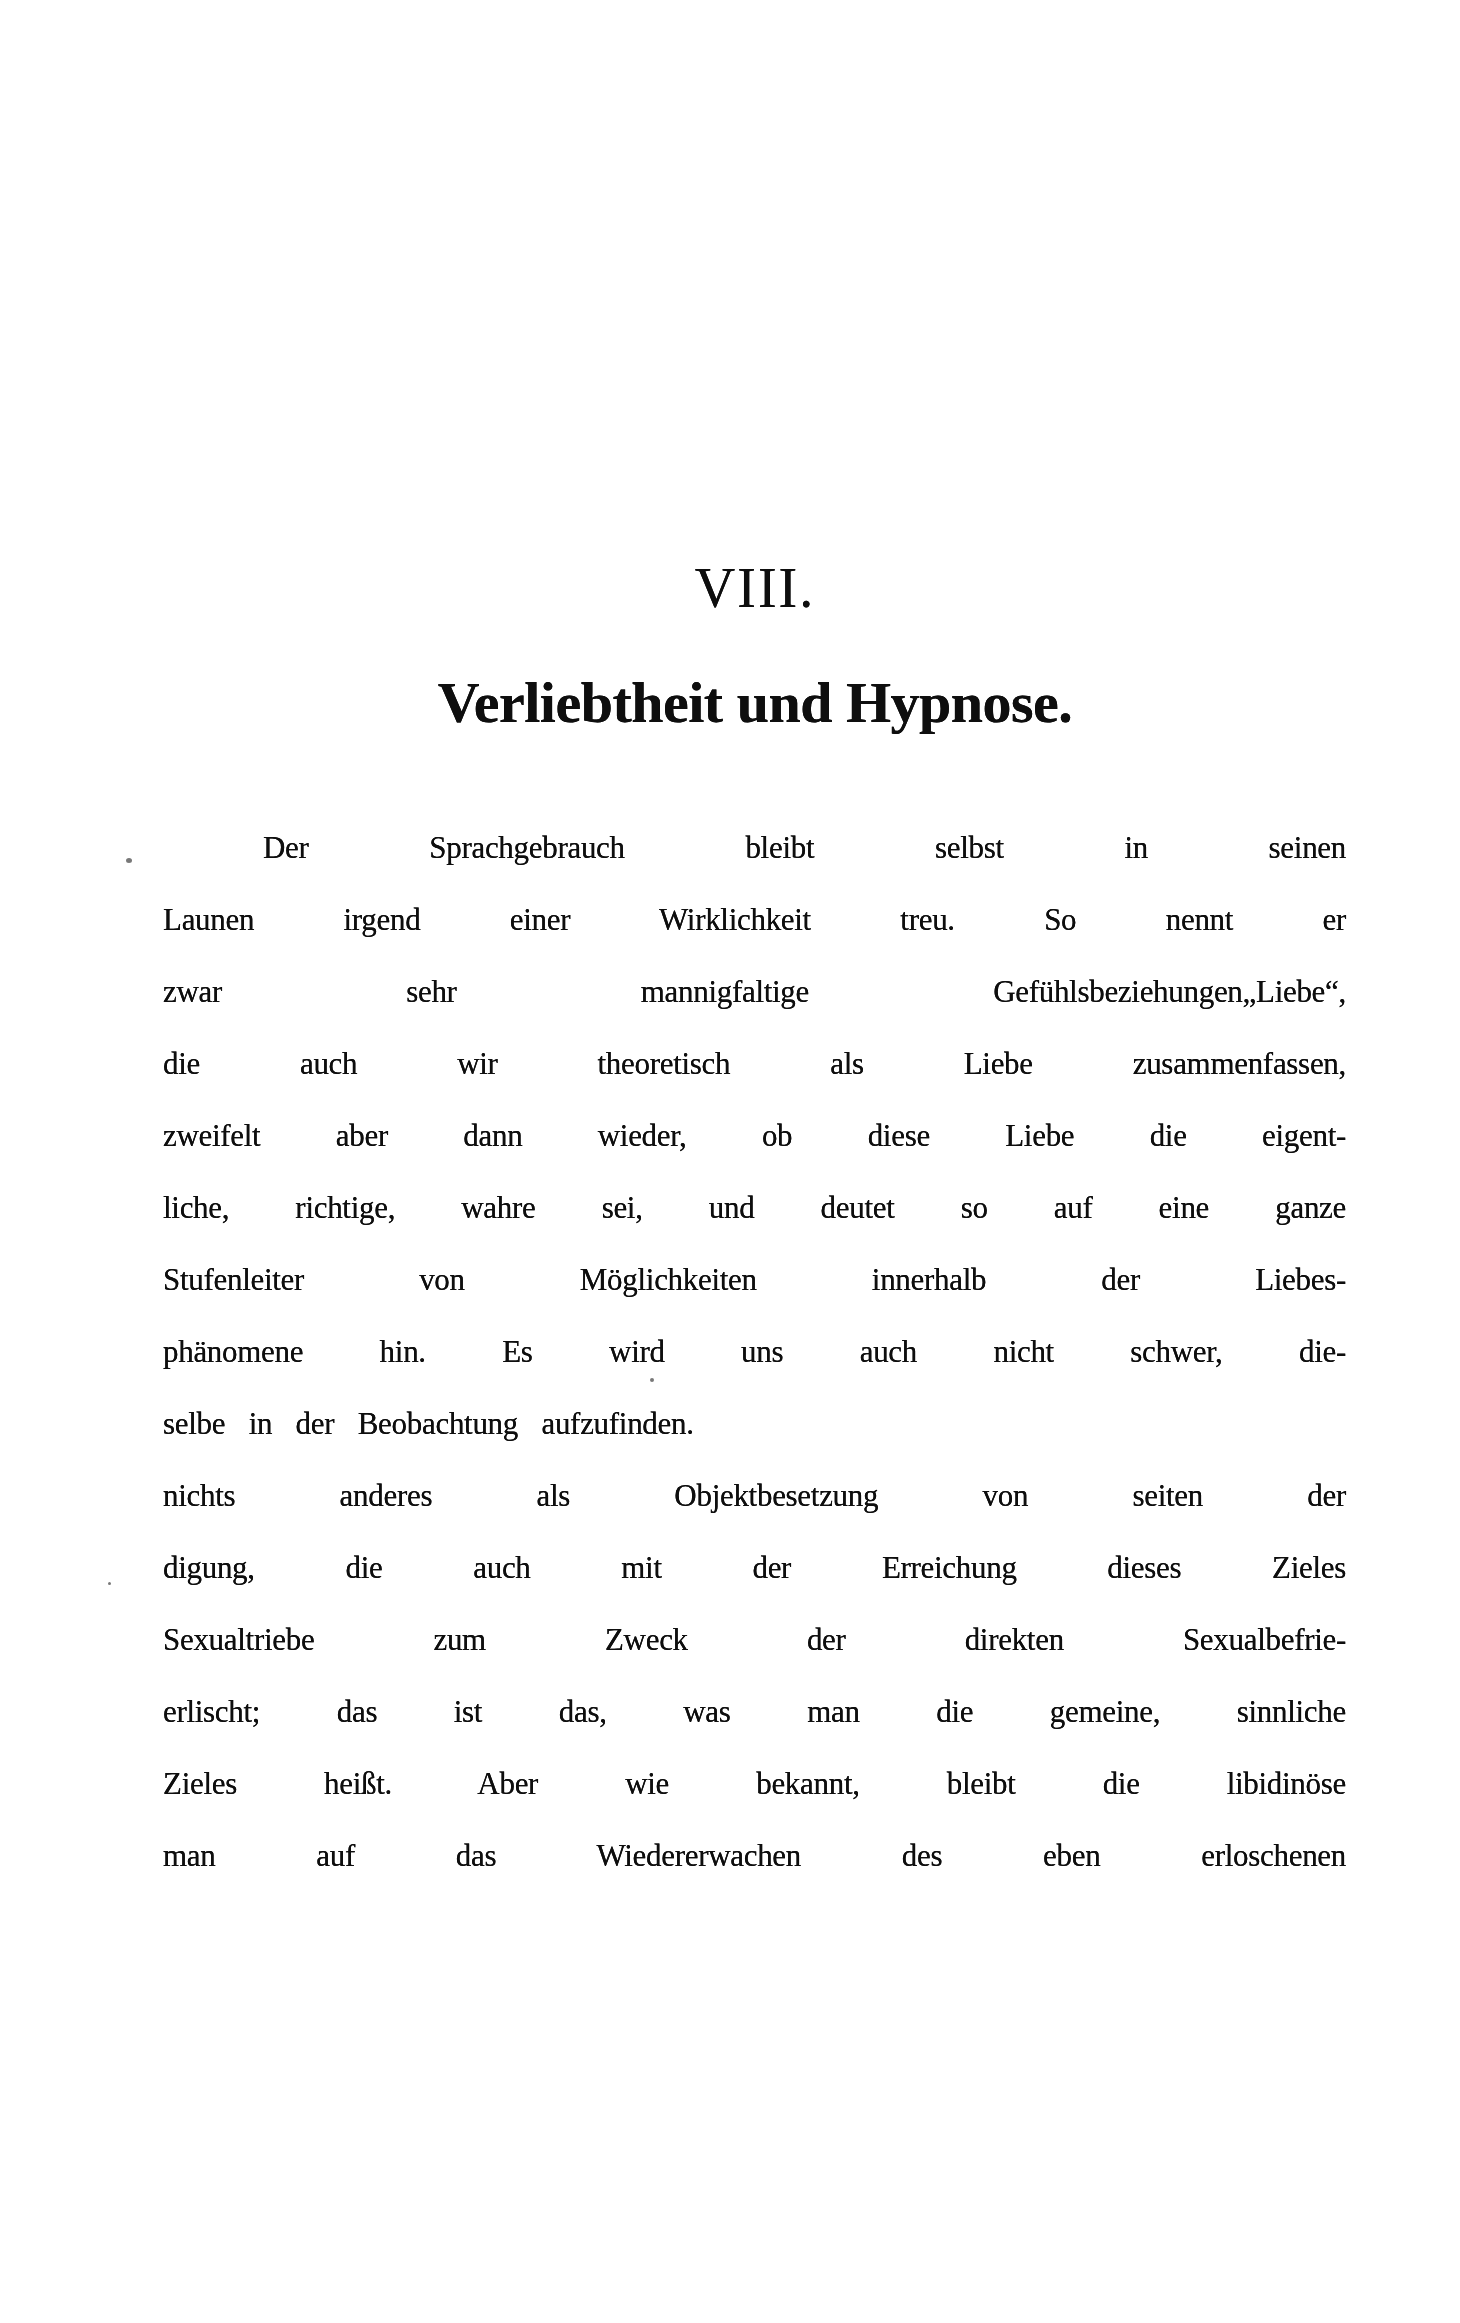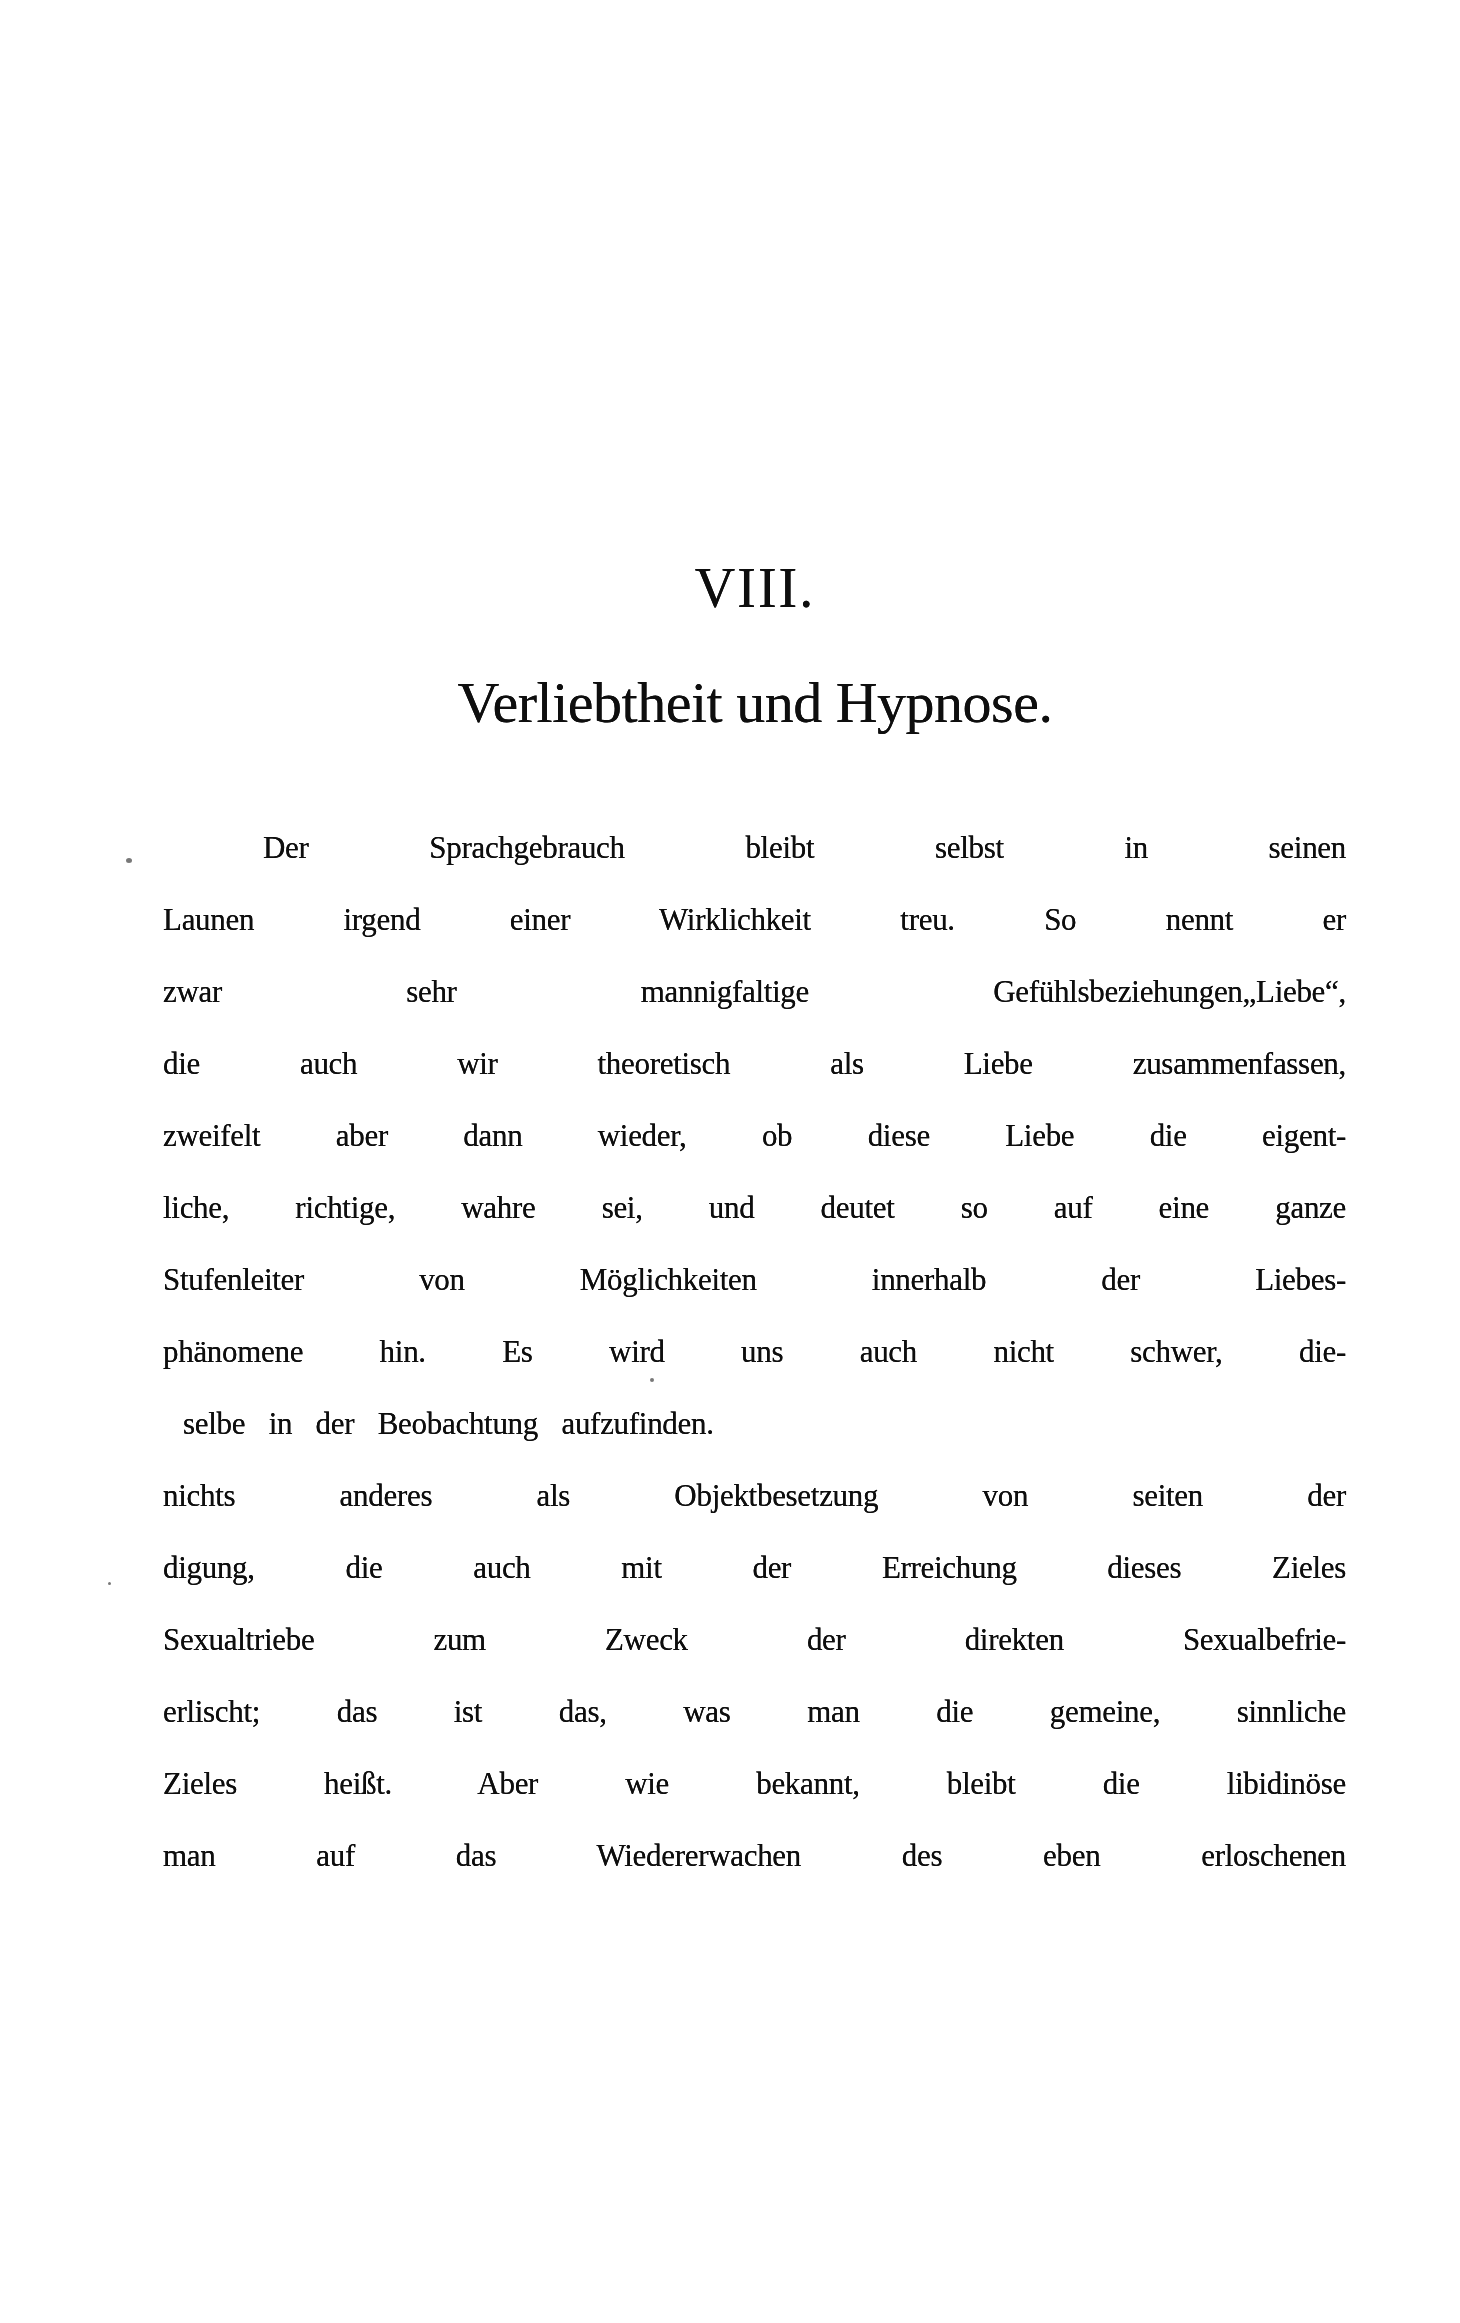--- a/index.html
+++ b/index.html
@@ -26,21 +26,21 @@
     line-height: 56px;
     letter-spacing: 2px;
     text-shadow: 0 0 0.6px currentColor;
   }
   .chapter-title {
     position: absolute;
     top: 674px;
     left: 165px;
     width: 1180px;
     text-align: center;
-    font-weight: 400;
+    font-weight: 700;
     font-size: 58px;
     line-height: 58px;
     letter-spacing: -0.5px;
     text-shadow: 0 0 0.5px currentColor;
   }
   .text-block {
     position: absolute;
     top: 812px;
     left: 163px;
     width: 1183px;
@@ -50,21 +50,20 @@
     text-shadow: 0 0 0.6px currentColor;
   }
   .paragraph { margin: 0; }
   .text-line {
     text-align: justify;
     text-align-last: justify;
   }
   .text-line.lastline {
     text-align: left;
     text-align-last: left;
-    margin-left: 20px;
   }
   .text-line.spread {
     word-spacing: 16px;
   }
   .text-line.indent {
     text-indent: 100px;
   }
   
   .speck {
     position: absolute;

